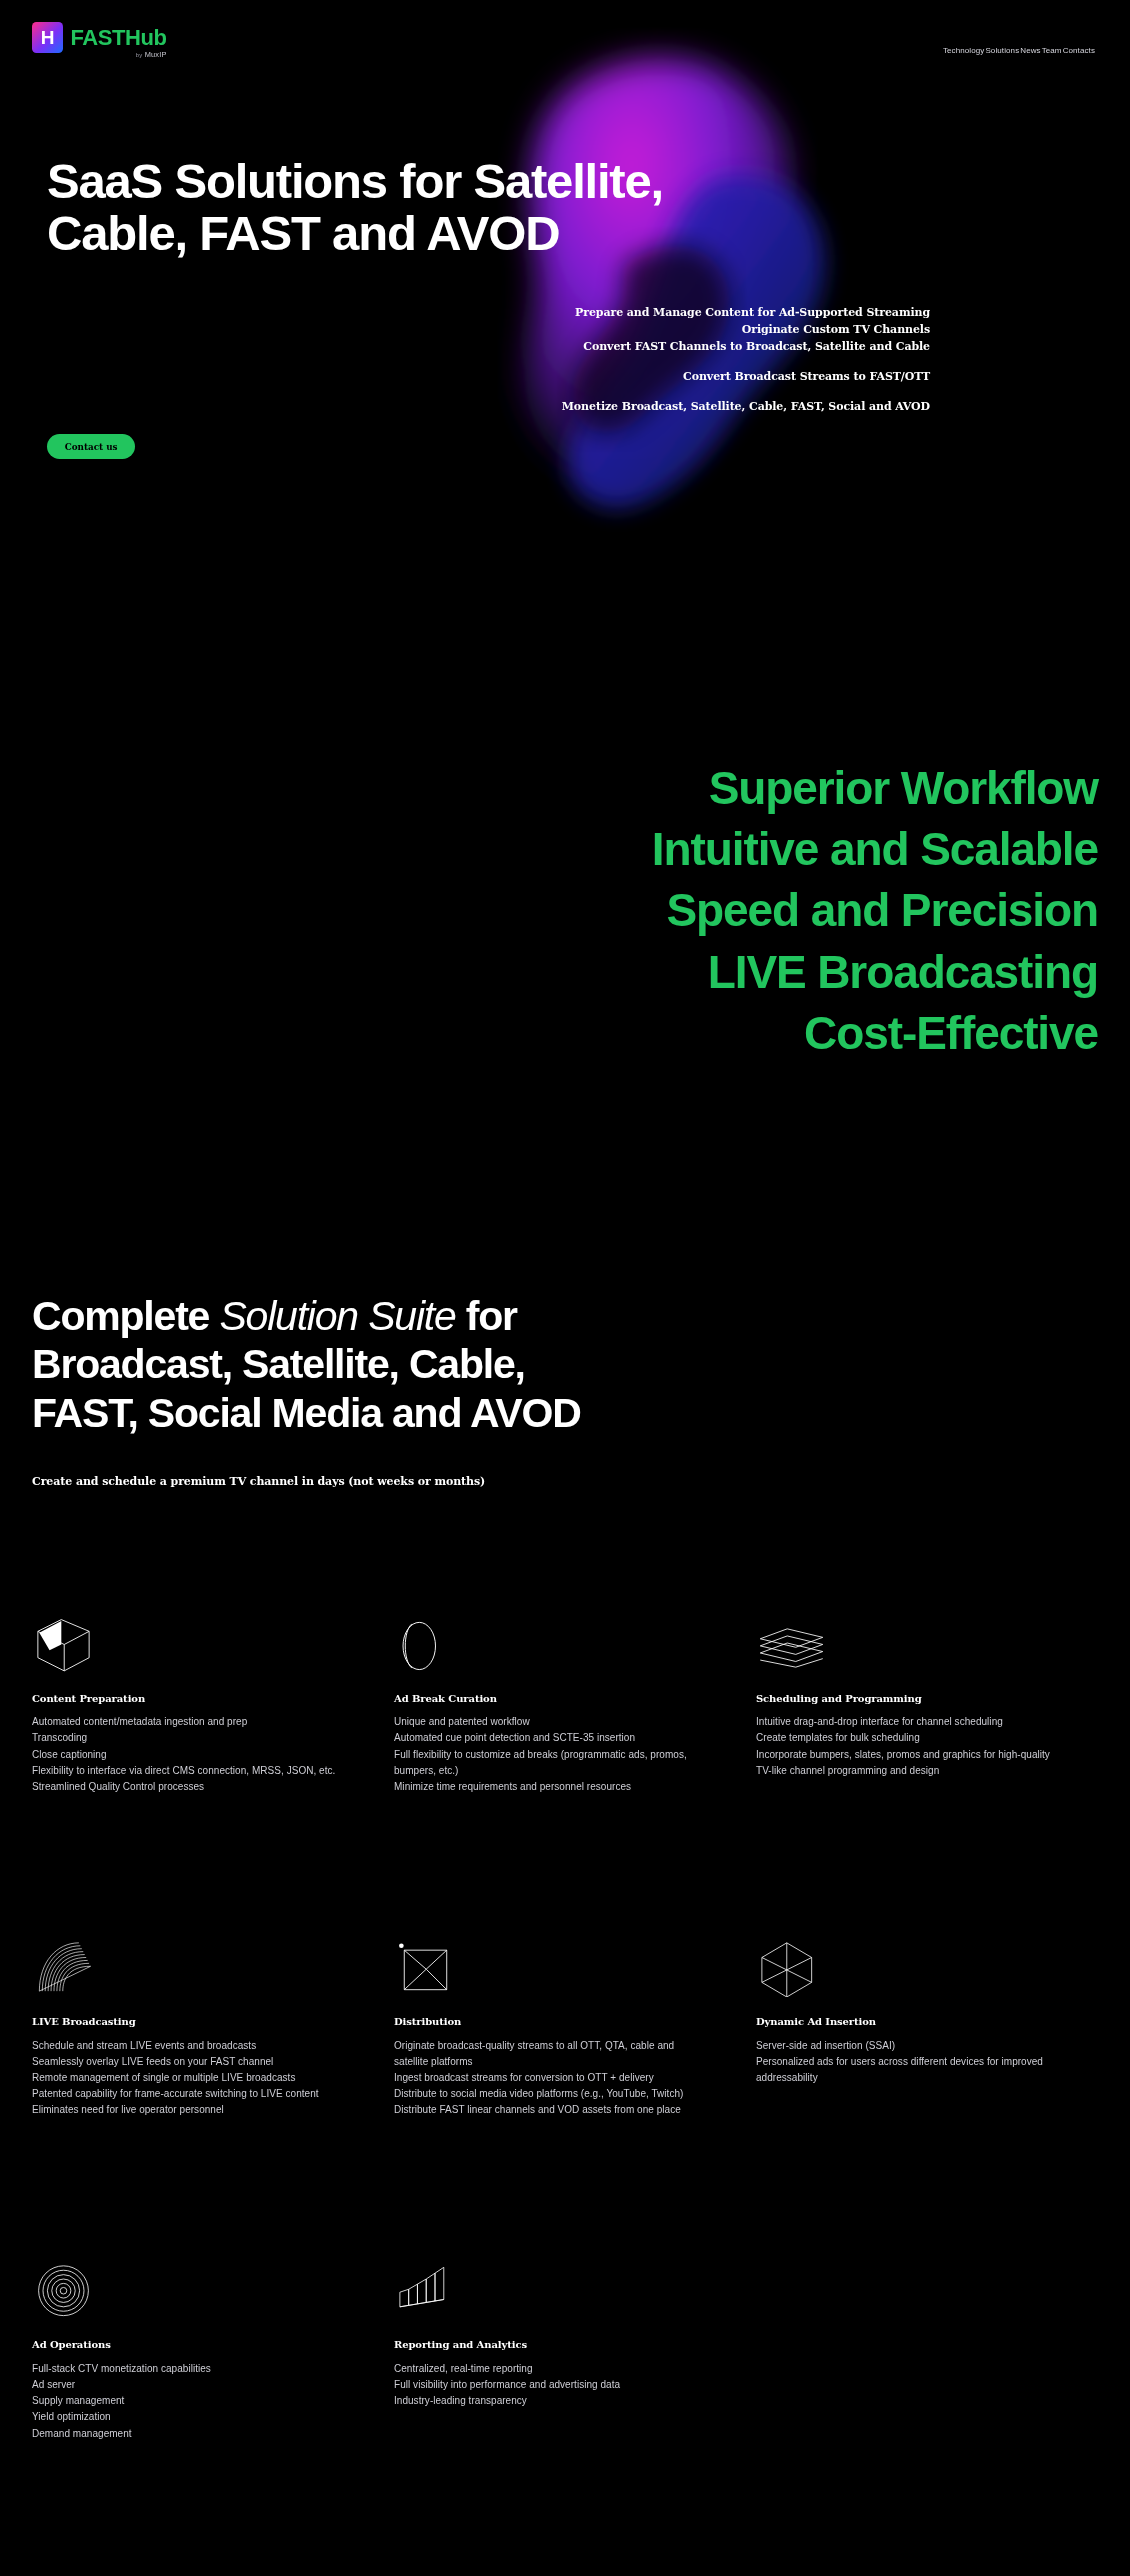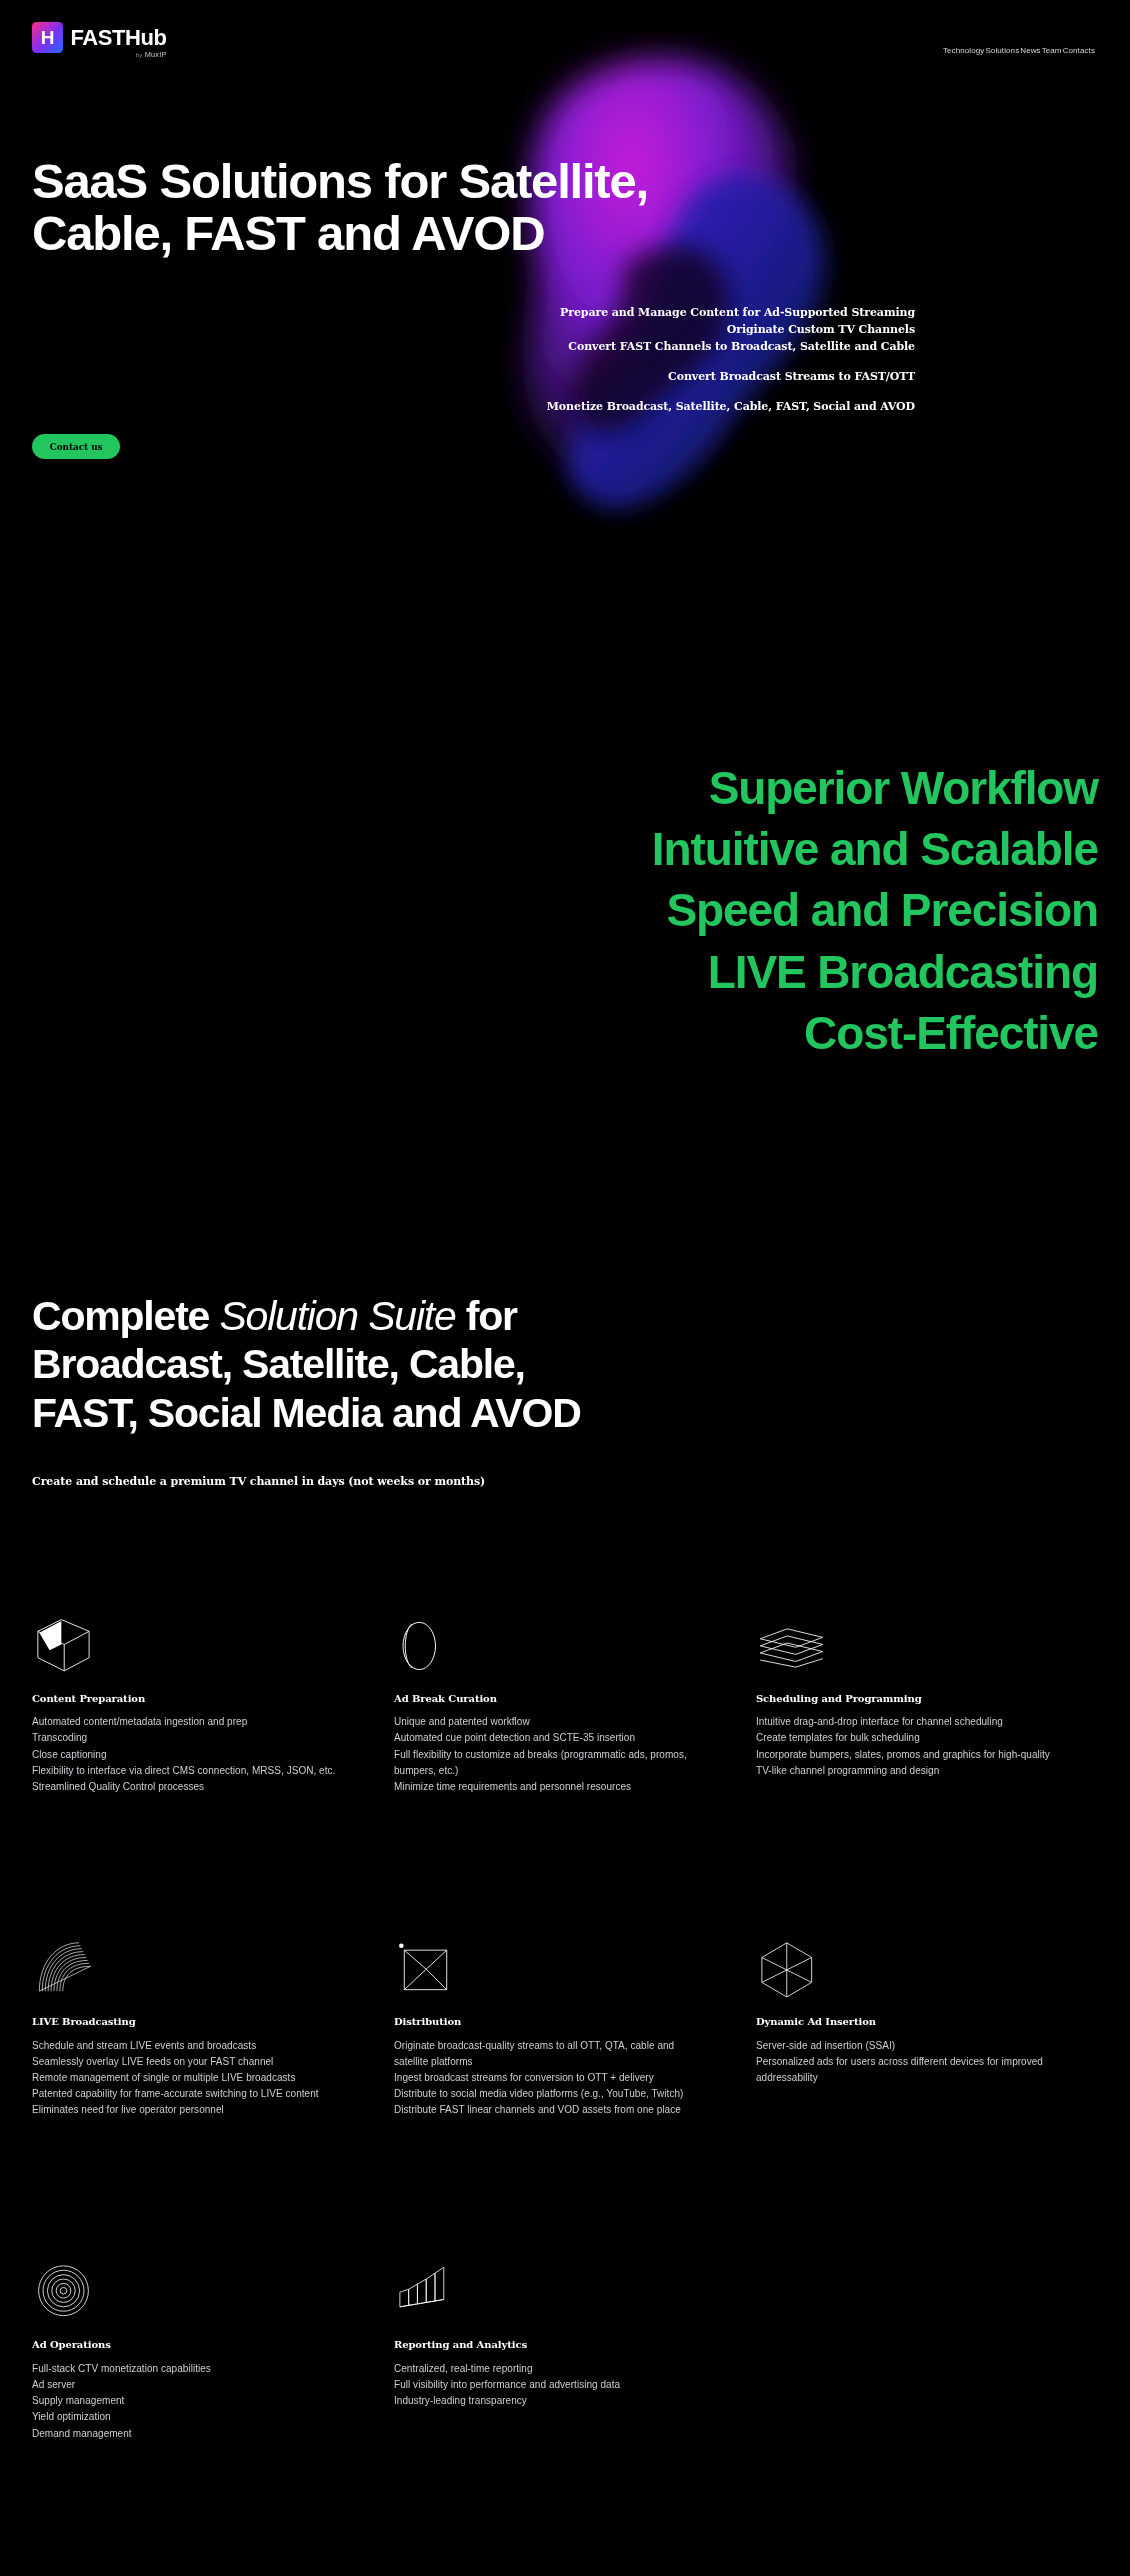--- a/index.html
+++ b/index.html
@@ -21,40 +21,40 @@
   .brand-mark {
     width: 31px; height: 31px; border-radius: 4.4px;
     background: linear-gradient(135deg, #ff2d8a 0%, #7b2ff7 55%, #1f6bff 100%);
     display: flex; align-items: center; justify-content: center;
     font-size: 19px; font-weight: 700; color: #fff; line-height: 1;
     font-family: "Liberation Sans", sans-serif;
   }
   .brand-text { display: flex; flex-direction: column; }
   .brand-name {
     font-size: 22px; font-weight: 700; letter-spacing: -0.4px; line-height: 31px;
-    color: #ffffff;
+    color: #22c55e;
   }
   .brand-sub {
     font-size: 7.4px; color: #c9c9d2; letter-spacing: 0.2px;
     align-self: flex-end; margin-top: -2.9px;
   }
   .brand-sub .by { font-size: 5.9px; color: #9a9aa6; }
 
   .nav { display: flex; gap: 1px; align-items: center; padding-top: 23.6px; }
   .nav a {
     color: #d6d6de; font-size: 8px; text-decoration: none; letter-spacing: 0.1px;
   }
 
   
   .hero { position: absolute; top: 0; left: 0; width: 1130px; height: 662px; }
   .blob-wrap {
     position: absolute; top: 29px; left: 412px; width: 559px; height: 559px;
     filter: blur(1.5px); overflow: visible;
   }
-  .hero-inner { position: absolute; top: 155px; left: 32px; width: 883px; z-index: 5; }
+  .hero-inner { position: absolute; top: 155px; left: 47px; width: 883px; z-index: 5; }
   .hero-title {
     font-size: 49px; line-height: 1.07; font-weight: 700; letter-spacing: -1.2px;
     color: #ffffff; max-width: 868px;
   }
   .hero-lines { margin-top: 44px; }
   .hero-line {
     font-family: "DejaVu Serif", serif;
     font-size: 11px; font-weight: 700; color: #ffffff; line-height: 1.55;
     letter-spacing: -0.1px;
     text-align: right;

